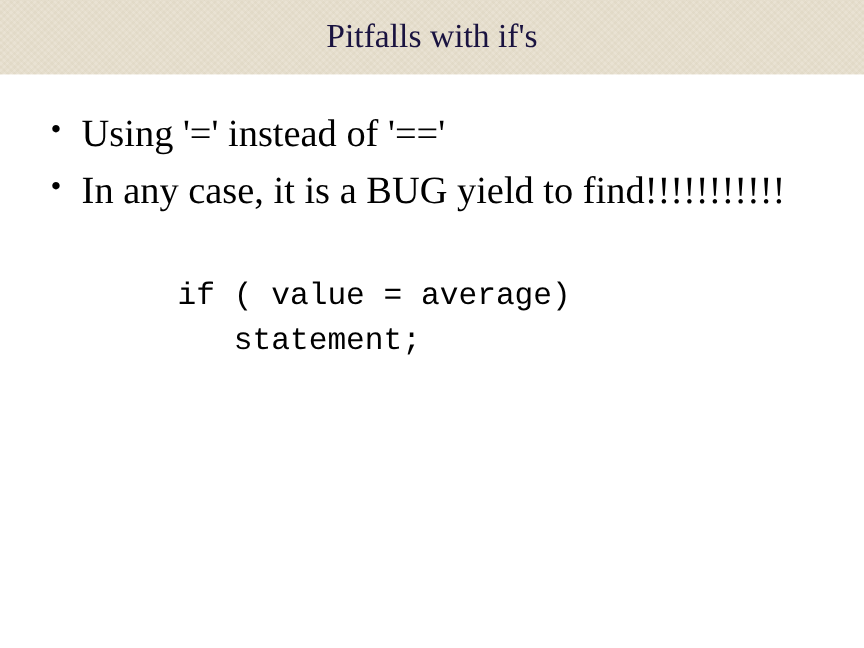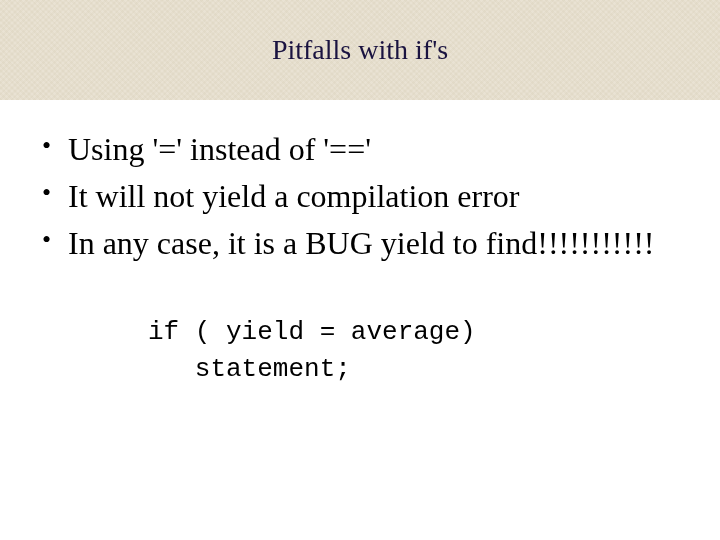--- a/index.html
+++ b/index.html
@@ -4,21 +4,21 @@
 <style>
   * { margin: 0; padding: 0; box-sizing: border-box; }
   html, body { width: 720px; height: 540px; }
   body {
     background: #ffffff;
     font-family: "Times New Roman", Times, serif;
     color: #000;
   }
   .header-band {
     width: 100%;
-    height: 100px;
+    height: 62px;
     background: #e9e2d3;
     background-image:
       repeating-linear-gradient(45deg, rgba(200,190,160,0.12) 0 2px, transparent 2px 4px),
       repeating-linear-gradient(-45deg, rgba(200,190,160,0.12) 0 2px, transparent 2px 4px);
     display: flex;
     align-items: center;
     justify-content: center;
   }
   .title {
     font-size: 28px;
@@ -59,19 +59,18 @@
 </head>
 <body>
 
 <div class="header-band">
   <div class="title">Pitfalls with if's</div>
 </div>
 
 <div class="content">
   <ul class="bullets">
     <li>Using '=' instead of '=='</li>
-    <li>It will not yield a compilation error</li>
     <li>In any case, it is a BUG yield to find!!!!!!!!!!!</li>
   </ul>
 
-  <div class="code-block"><span>if ( yield = average)</span>
+  <div class="code-block"><span>if ( value = average)</span>
 <span>   statement;</span></div>
 </div>
 
 </body></html>

